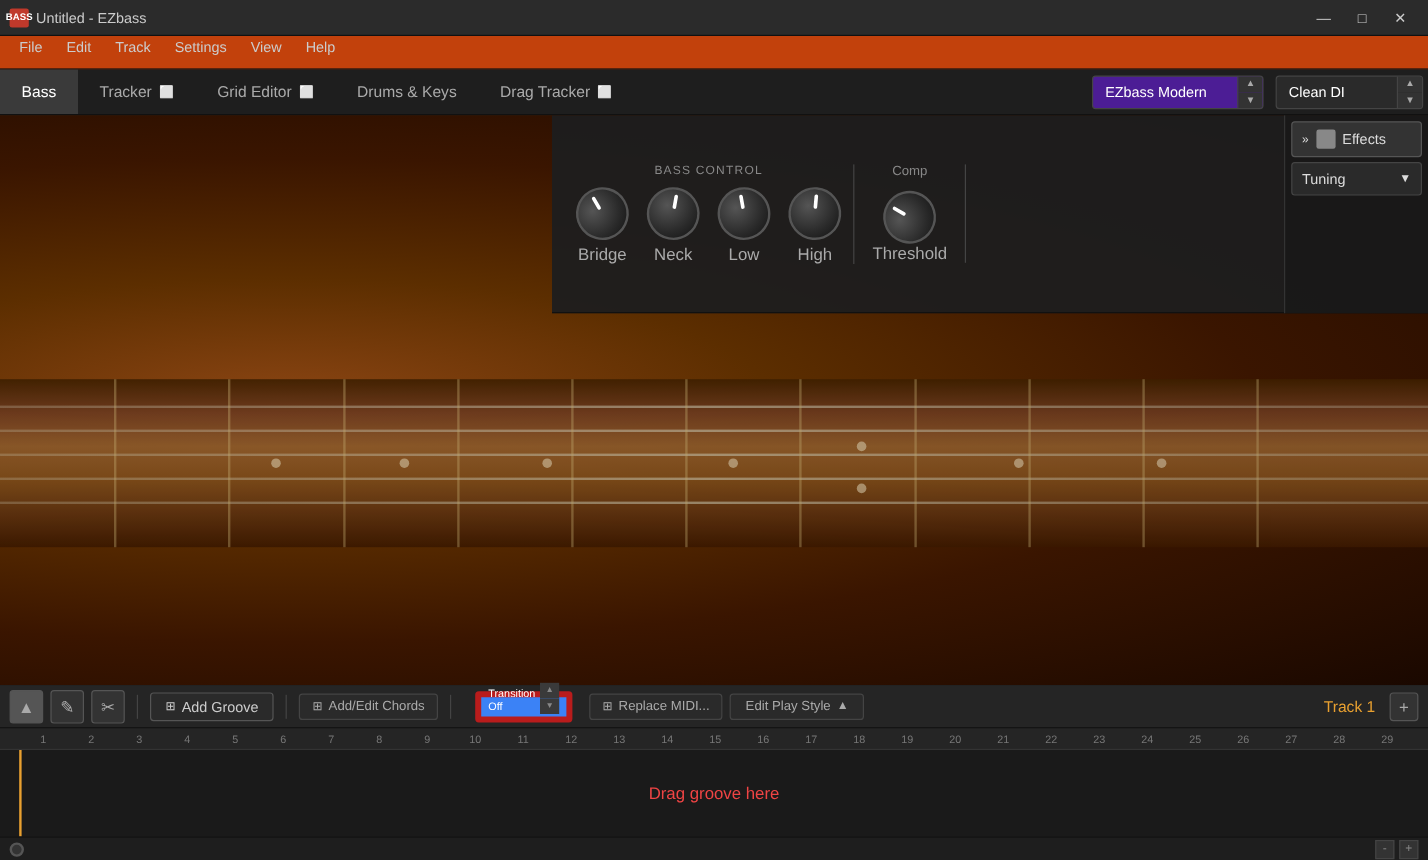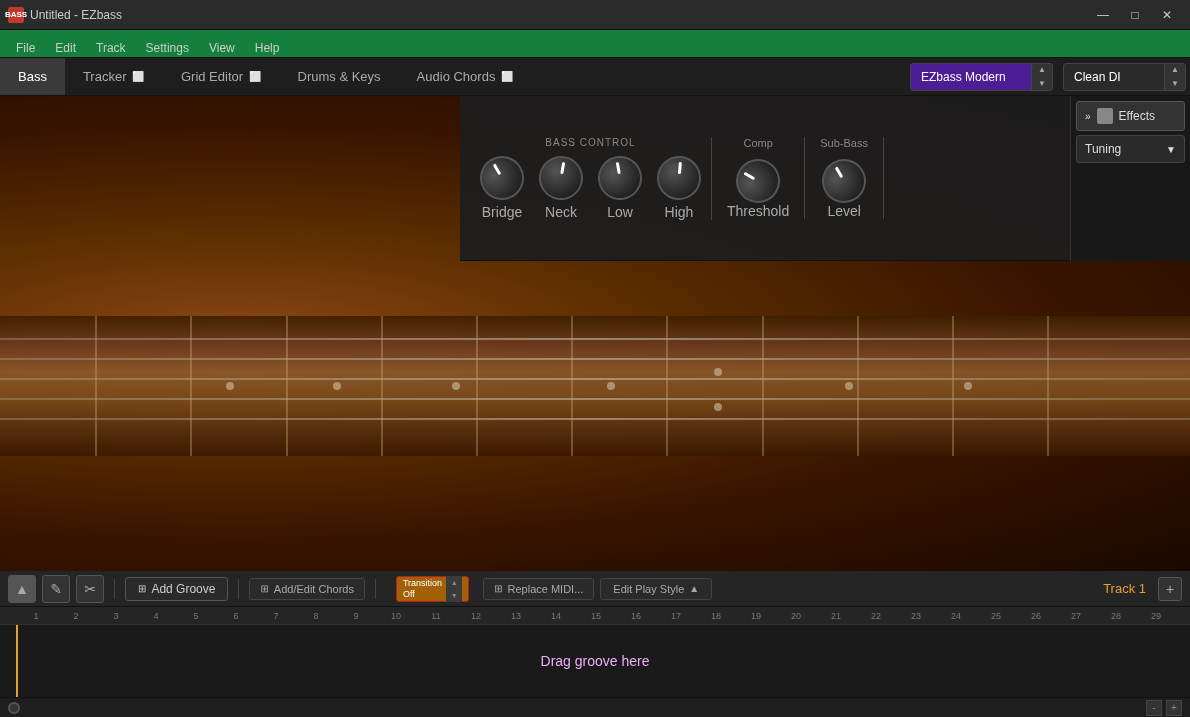--- a/index.html
+++ b/index.html
@@ -12,21 +12,21 @@
       border-bottom: 1px solid #111;
     }
     #titlebar-left { display: flex; align-items: center; gap: 6px; }
     #titlebar-logo { width: 16px; height: 16px; background: #c0392b; border-radius: 2px; display: flex; align-items: center; justify-content: center; font-size: 8px; color: white; font-weight: bold; }
     #titlebar-title { color: #ccc; font-size: 12px; }
     #titlebar-controls { display: flex; gap: 2px; }
     .win-btn { width: 30px; height: 20px; background: transparent; border: none; color: #ccc; cursor: pointer; font-size: 12px; display: flex; align-items: center; justify-content: center; }
 
     
     #menubar {
-      display: flex; align-items: flex-end; background: #15803d;
+      display: flex; align-items: flex-start; background: #c2410c;
       height: 28px; padding: 0 8px; gap: 4px;
       border-bottom: 1px solid #111;
     }
     .menu-item { color: #ccc; font-size: 12px; padding: 2px 8px; cursor: pointer; border-radius: 2px; }
 
     
     #tabbar {
       display: flex; align-items: center; background: #1e1e1e;
       height: 38px; padding: 0; border-bottom: 1px solid #111;
     }
@@ -149,23 +149,23 @@
     .tool-btn.active { background: #555; }
     .add-groove-btn {
       display: flex; align-items: center; gap: 5px; padding: 4px 12px;
       background: #2a2a2a; border: 1px solid #555; border-radius: 3px;
       color: #ccc; font-size: 12px; cursor: pointer;
     }
     .transition-area {
       display: flex; align-items: center; gap: 4px; margin-left: 10px;
     }
     .transition-select {
-      background: #a16207; border: 1px solid #b91c1c; border-radius: 3px;
+      background: #3b82f6; border: 5px solid #b91c1c; border-radius: 3px;
       color: #fff; font-size: 11px; padding: 2px 6px; height: 26px;
-      display: flex; align-items: center; gap: 4px; cursor: pointer;
+      display: flex; align-items: flex-end; gap: 4px; cursor: pointer;
     }
     .transition-arrows { display: flex; flex-direction: column; }
     .t-arrow { background: #3a3a3a; border: none; color: #888; cursor: pointer; height: 13px; font-size: 7px; width: 16px; display: flex; align-items: center; justify-content: center; }
     .replace-midi-btn {
       display: flex; align-items: center; gap: 5px; padding: 4px 10px;
       background: #2a2a2a; border: 1px solid #444; border-radius: 3px;
       color: #aaa; font-size: 11px; cursor: pointer; margin-left: 8px;
     }
     .edit-play-btn {
       display: flex; align-items: center; gap: 5px; padding: 4px 12px;
@@ -183,21 +183,21 @@
     }
     .ruler-mark { color: #777; font-size: 9px; min-width: 40px; text-align: center; }
 
     
     #track-area {
       flex: 1; background: #1a1a1a; position: relative; overflow: hidden;
     }
     #playhead { position: absolute; left: 16px; top: 0; bottom: 0; width: 2px; background: #e8a030; z-index: 10; }
     #drag-groove-text {
       position: absolute; top: 50%; left: 50%; transform: translate(-50%, -50%);
-      color: #f0abfc; font-size: 14px;
+      color: #ef4444; font-size: 14px;
     }
 
     
     #bottom-bar {
       display: flex; align-items: center; justify-content: space-between;
       background: #1e1e1e; border-top: 1px solid #111; height: 20px; padding: 0 8px;
       flex-shrink: 0;
     }
     .bottom-indicator { width: 12px; height: 12px; border-radius: 50%; background: #333; border: 2px solid #555; cursor: pointer; }
     .zoom-controls { display: flex; gap: 4px; align-items: center; }
@@ -256,21 +256,21 @@
     <span class="tab-icon">⬜</span>
   </div>
   <div class="tab">
     <span>Grid Editor</span>
     <span class="tab-icon">⬜</span>
   </div>
   <div class="tab">
     <span>Drums &amp; Keys</span>
   </div>
   <div class="tab">
-    <span>Audio Chords</span>
+    <span>Drag Tracker</span>
     <span class="tab-icon">⬜</span>
   </div>
   <div id="preset-area" style="margin-left:auto; margin-right:4px;">
     <span id="preset-name">EZbass Modern</span>
     <div class="preset-arrows">
       <button class="preset-arrow">▲</button>
       <button class="preset-arrow">▼</button>
     </div>
   </div>
   <div id="clean-di-area">
@@ -341,27 +341,20 @@
     </div>
 
     <div class="comp-section">
       <span class="comp-title">Comp</span>
       <div class="comp-knob-area">
         <div class="knob" style="transform: rotate(-60deg);"></div>
         <span class="knob-label">Threshold</span>
       </div>
     </div>
 
-    <div class="comp-section">
-      <span class="comp-title">Sub-Bass</span>
-      <div class="comp-knob-area">
-        <div class="knob" style="transform: rotate(-30deg);"></div>
-        <span class="knob-label">Level</span>
-      </div>
-    </div>
 
     <div id="effects-panel">
       <div class="fx-btn">
         <span style="font-size:10px;">»</span>
         <div class="fx-icon" style="background:#888;"></div>
         <span>Effects</span>
       </div>
       <div class="tuning-btn">
         <span>Tuning</span>
         <span style="font-size:10px;">▼</span>

